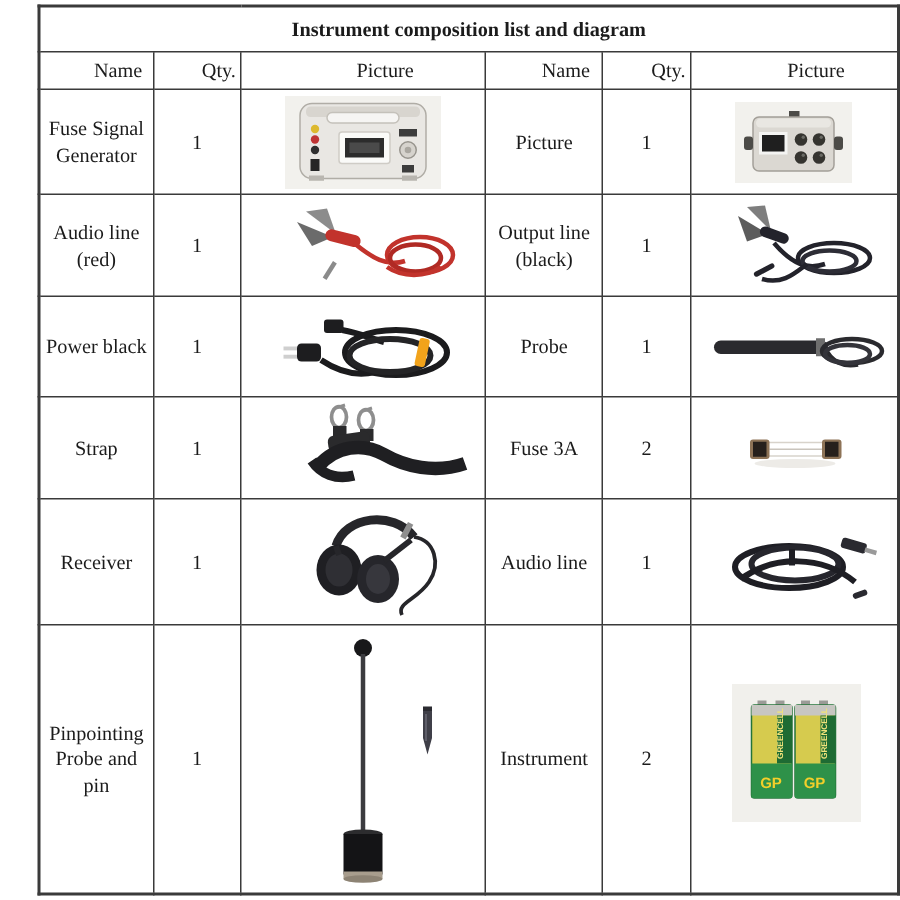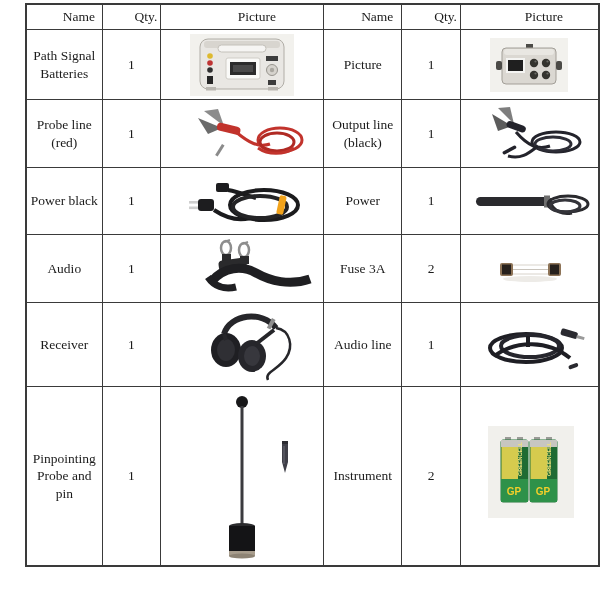--- a/index.html
+++ b/index.html
@@ -33,32 +33,35 @@
   <colgroup>
     <col style="width:80px">
       <col style="width:41px">
       <col style="width:160px">
     <col style="width:85px">
       <col style="width:51px">
       <col style="width:135px">
   </colgroup>
 
   <tbody>
+      <tr style="height:30px">
+    <td colspan="6" class="title-cell">Instrument composition list and diagram</td>
+  </tr>
 
   <tr class="head-row" style="height:25px">
     <td>Name</td>
     <td>Qty.</td>
     <td>Picture</td>
     <td>Name</td>
     <td>Qty.</td>
     <td>Picture</td>
   </tr>
 
   <tr style="height:70px">
-    <td>Path Signal Batteries</td>
+    <td>Fuse Signal Generator</td>
     <td>1</td>
     <td class="pic">
       <svg width="156" height="66" viewBox="0 0 156 66">
         <rect x="26" y="2" width="104" height="62" fill="#f2f1ed"></rect>
         <rect x="36" y="7" width="84" height="50" rx="8" fill="#e9e7e3" stroke="#b0ada6"></rect>
         <rect x="40" y="9" width="76" height="7" rx="3" fill="#d8d5cf"></rect>
         <rect x="54" y="13" width="48" height="7" rx="3.5" fill="#f6f5f3" stroke="#c4c1ba"></rect>
         <rect x="62" y="26" width="34" height="21" rx="2" fill="#fafaf8" stroke="#cfccc6"></rect>
         <rect x="66" y="30" width="26" height="13" fill="#2c2c2c"></rect>
         <rect x="69" y="33" width="20" height="7" fill="#4a4a4a"></rect>
@@ -91,21 +94,21 @@
             <circle cx="83.5" cy="29.5" r="1.1" fill="#6a6a64"></circle>
         <circle cx="71.5" cy="41.5" r="1.1" fill="#6a6a64"></circle>
             <circle cx="83.5" cy="41.5" r="1.1" fill="#6a6a64"></circle>
         <rect x="32" y="29" width="6" height="9" rx="2" fill="#4c4b47"></rect>
         <rect x="92" y="29" width="6" height="9" rx="2" fill="#4c4b47"></rect>
       </svg>
     </td>
   </tr>
 
   <tr style="height:68px">
-    <td>Probe line (red)</td>
+    <td>Audio line (red)</td>
     <td>1</td>
     <td class="pic">
       <svg width="156" height="64" viewBox="0 0 156 64">
         <polygon points="34,16 58,26 44,32" fill="#6b6b6b"></polygon>
         <polygon points="40,9 60,24 54,7" fill="#8c8c8c"></polygon>
         <rect x="54" y="20" width="24" height="8" rx="4" fill="#c2332c" transform="rotate(14 54 20)"></rect>
         <rect x="58" y="42" width="3" height="13" fill="#8b8b8b" transform="rotate(32 58 42)"></rect>
         <path d="M72 30 C 84 40, 94 46, 106 42" stroke="#c2332c" stroke-width="3" fill="none"></path>
         <ellipse cx="116" cy="38" rx="22" ry="12" stroke="#c2332c" stroke-width="3" fill="none"></ellipse>
         <ellipse cx="113" cy="40" rx="17" ry="9" stroke="#b02a24" stroke-width="3" fill="none"></ellipse>
@@ -137,35 +140,35 @@
         <path d="M50 40 C 62 48, 74 51, 86 48" stroke="#1b1b1d" stroke-width="4" fill="none"></path>
         <ellipse cx="100" cy="35" rx="34" ry="15" stroke="#1b1b1d" stroke-width="4" fill="none"></ellipse>
         <ellipse cx="96" cy="37" rx="27" ry="11" stroke="#242426" stroke-width="4" fill="none"></ellipse>
         <rect x="52" y="13" width="13" height="9" rx="2" fill="#1d1d1f"></rect>
         <rect x="34" y="29" width="16" height="12" rx="3" fill="#1d1d1f"></rect>
         <rect x="25" y="31" width="9" height="2.6" fill="#cfcfcf"></rect>
         <rect x="25" y="36.5" width="9" height="2.6" fill="#cfcfcf"></rect>
         <rect x="116" y="25" width="7" height="19" rx="2" fill="#f2a31b" transform="rotate(12 116 25)"></rect>
       </svg>
     </td>
-    <td>Power</td>
+    <td>Probe</td>
     <td>1</td>
     <td class="pic">
       <svg width="131" height="63" viewBox="0 0 131 63">
         <rect x="12" y="27" width="76" height="9" rx="4.5" fill="#2a2a2e"></rect>
         <rect x="80" y="25.5" width="6" height="12" fill="#6e6e6e"></rect>
         <path d="M86 32 C 90 41, 98 45, 108 43" stroke="#2a2a2e" stroke-width="3" fill="none"></path>
         <ellipse cx="104" cy="34" rx="20" ry="8" stroke="#2a2a2e" stroke-width="3" fill="none"></ellipse>
         <ellipse cx="101" cy="36" rx="15" ry="6" stroke="#34343a" stroke-width="3" fill="none"></ellipse>
       </svg>
     </td>
   </tr>
 
   <tr style="height:68px">
-    <td>Audio</td>
+    <td>Strap</td>
     <td>1</td>
     <td class="pic">
       <svg width="156" height="64" viewBox="0 0 156 64">
         <ellipse cx="62" cy="11" rx="5" ry="7" stroke="#8e8e8e" stroke-width="2.5" fill="none"></ellipse>
         <ellipse cx="80" cy="13" rx="5" ry="7" stroke="#8e8e8e" stroke-width="2.5" fill="none"></ellipse>
         <path d="M60 5 L 66 3" stroke="#8e8e8e" stroke-width="2"></path>
         <path d="M78 7 L 84 5" stroke="#8e8e8e" stroke-width="2"></path>
         <rect x="58" y="17" width="9" height="8" fill="#2a2a2c"></rect>
         <rect x="76" y="19" width="9" height="8" fill="#2a2a2c"></rect>
         <rect x="54" y="24" width="28" height="11" rx="4" fill="#2a2a2c" transform="rotate(-8 54 24)"></rect>

